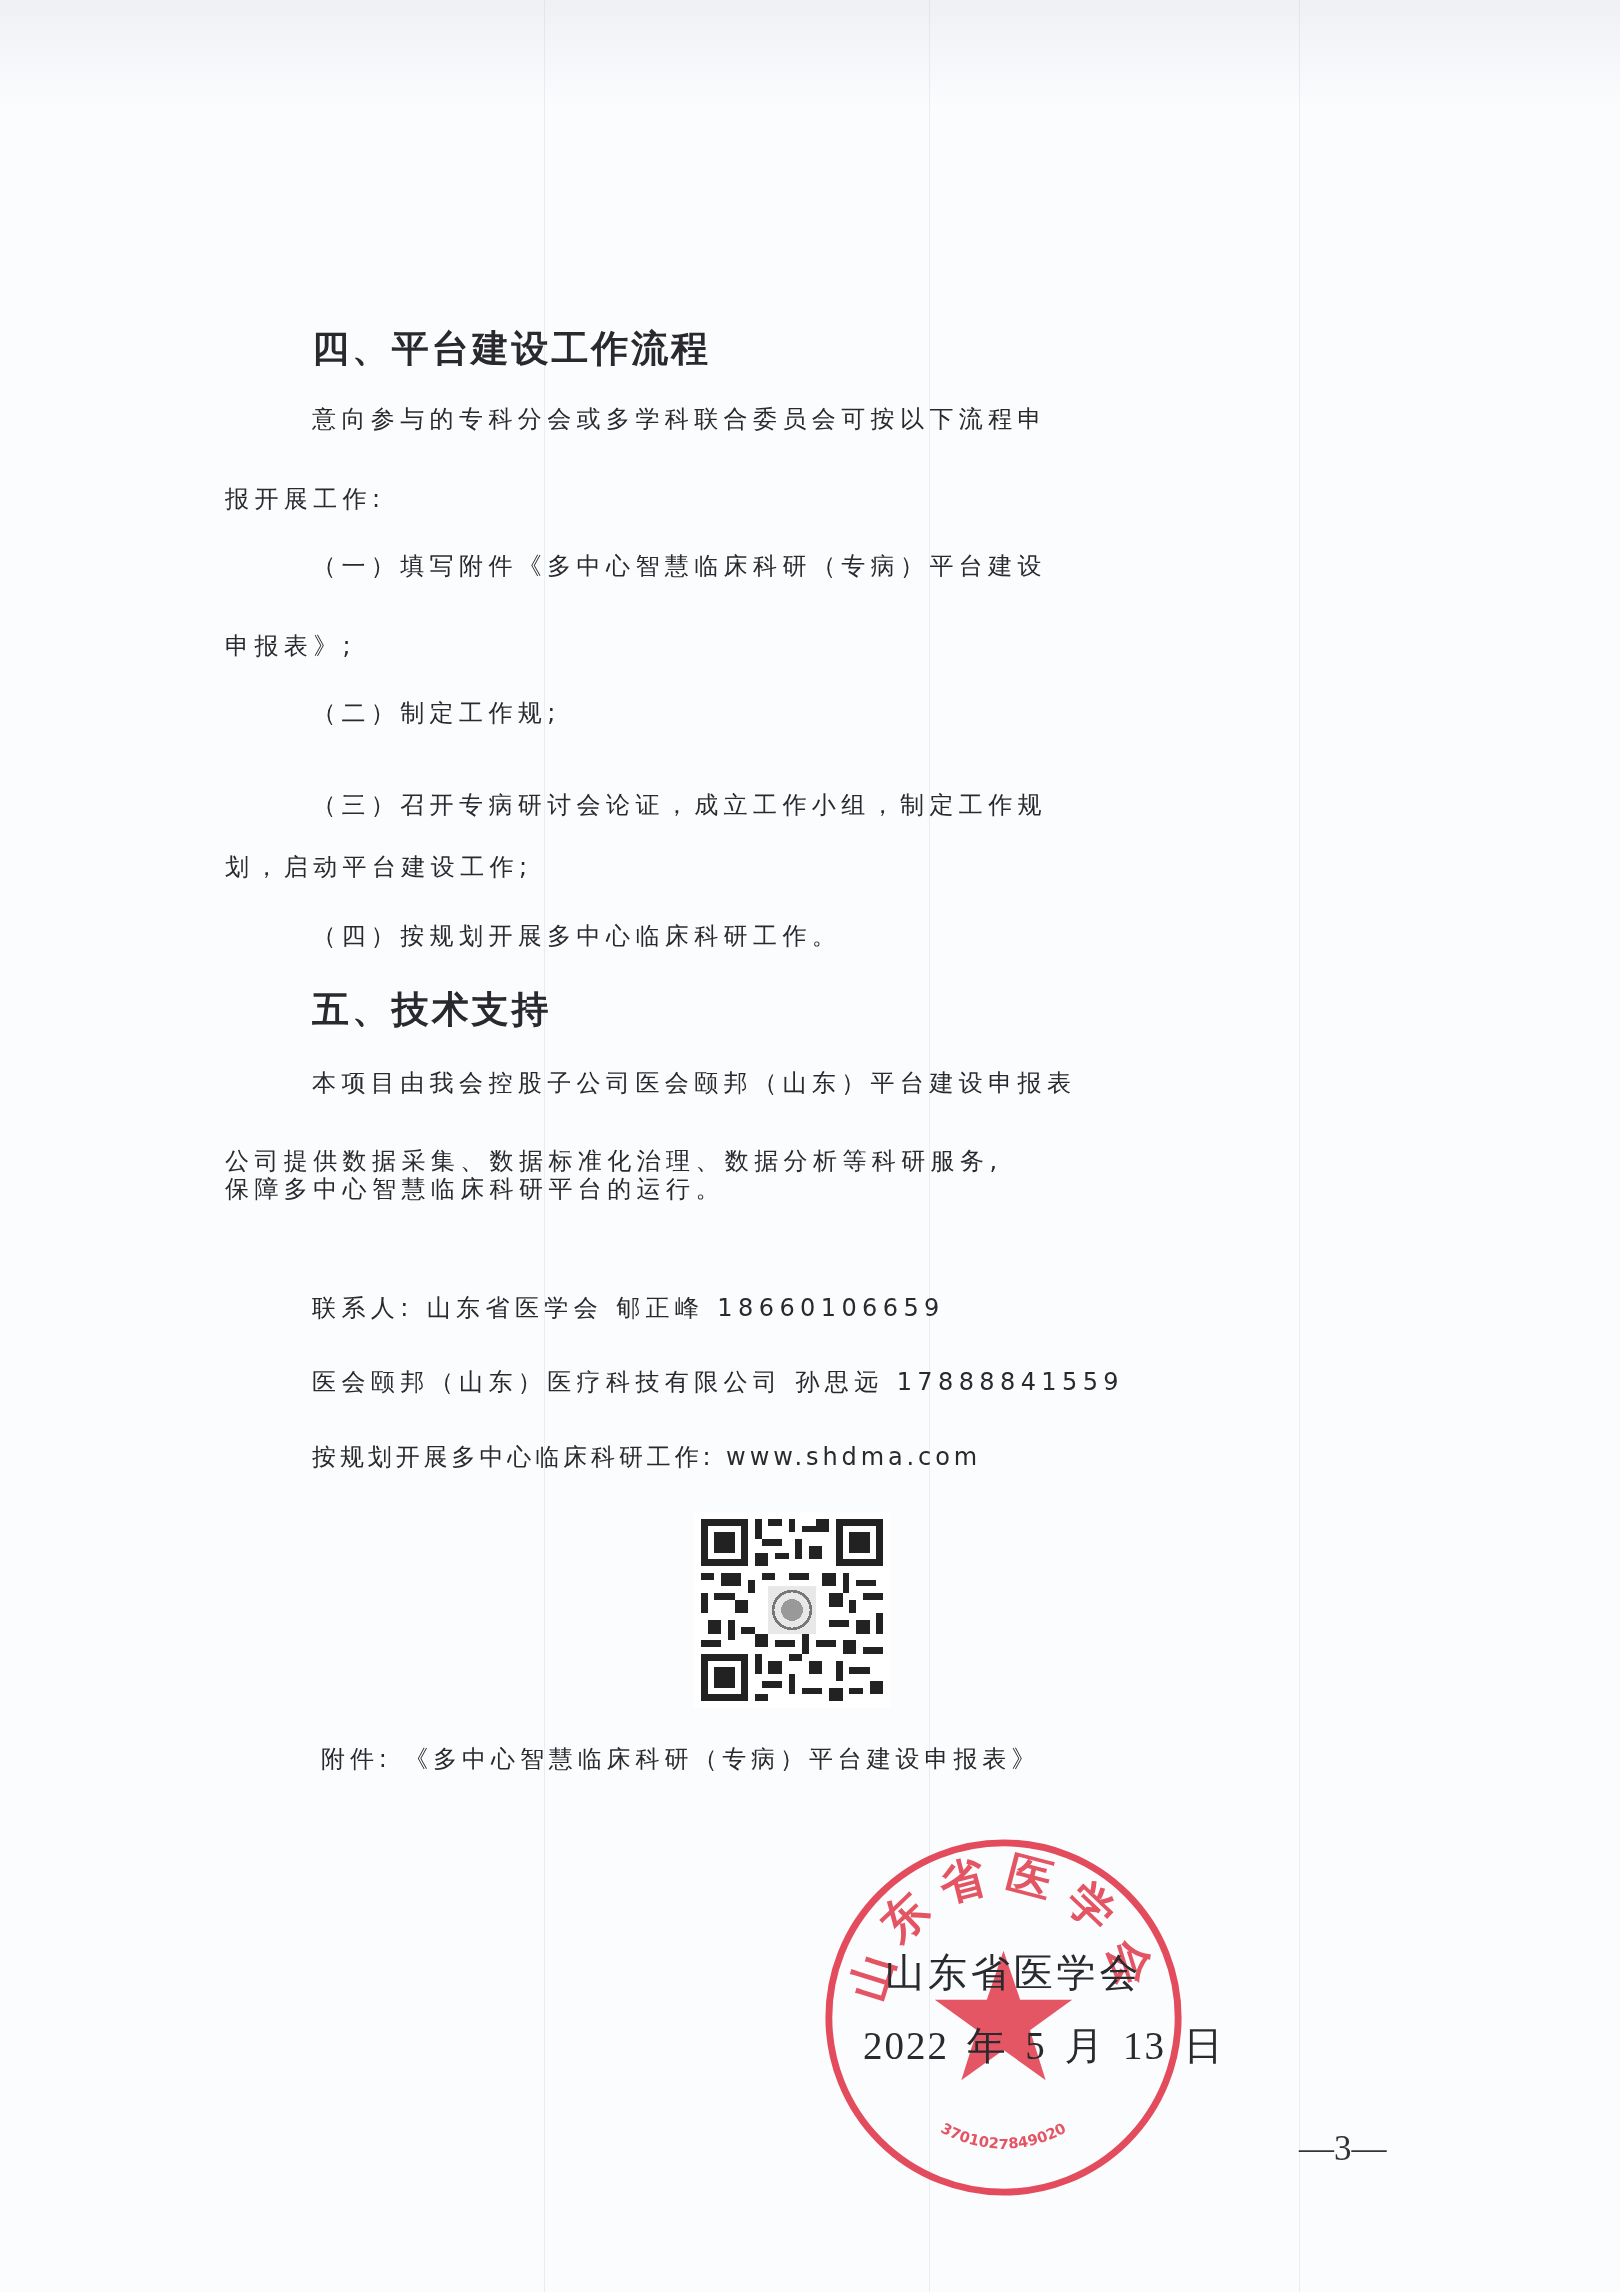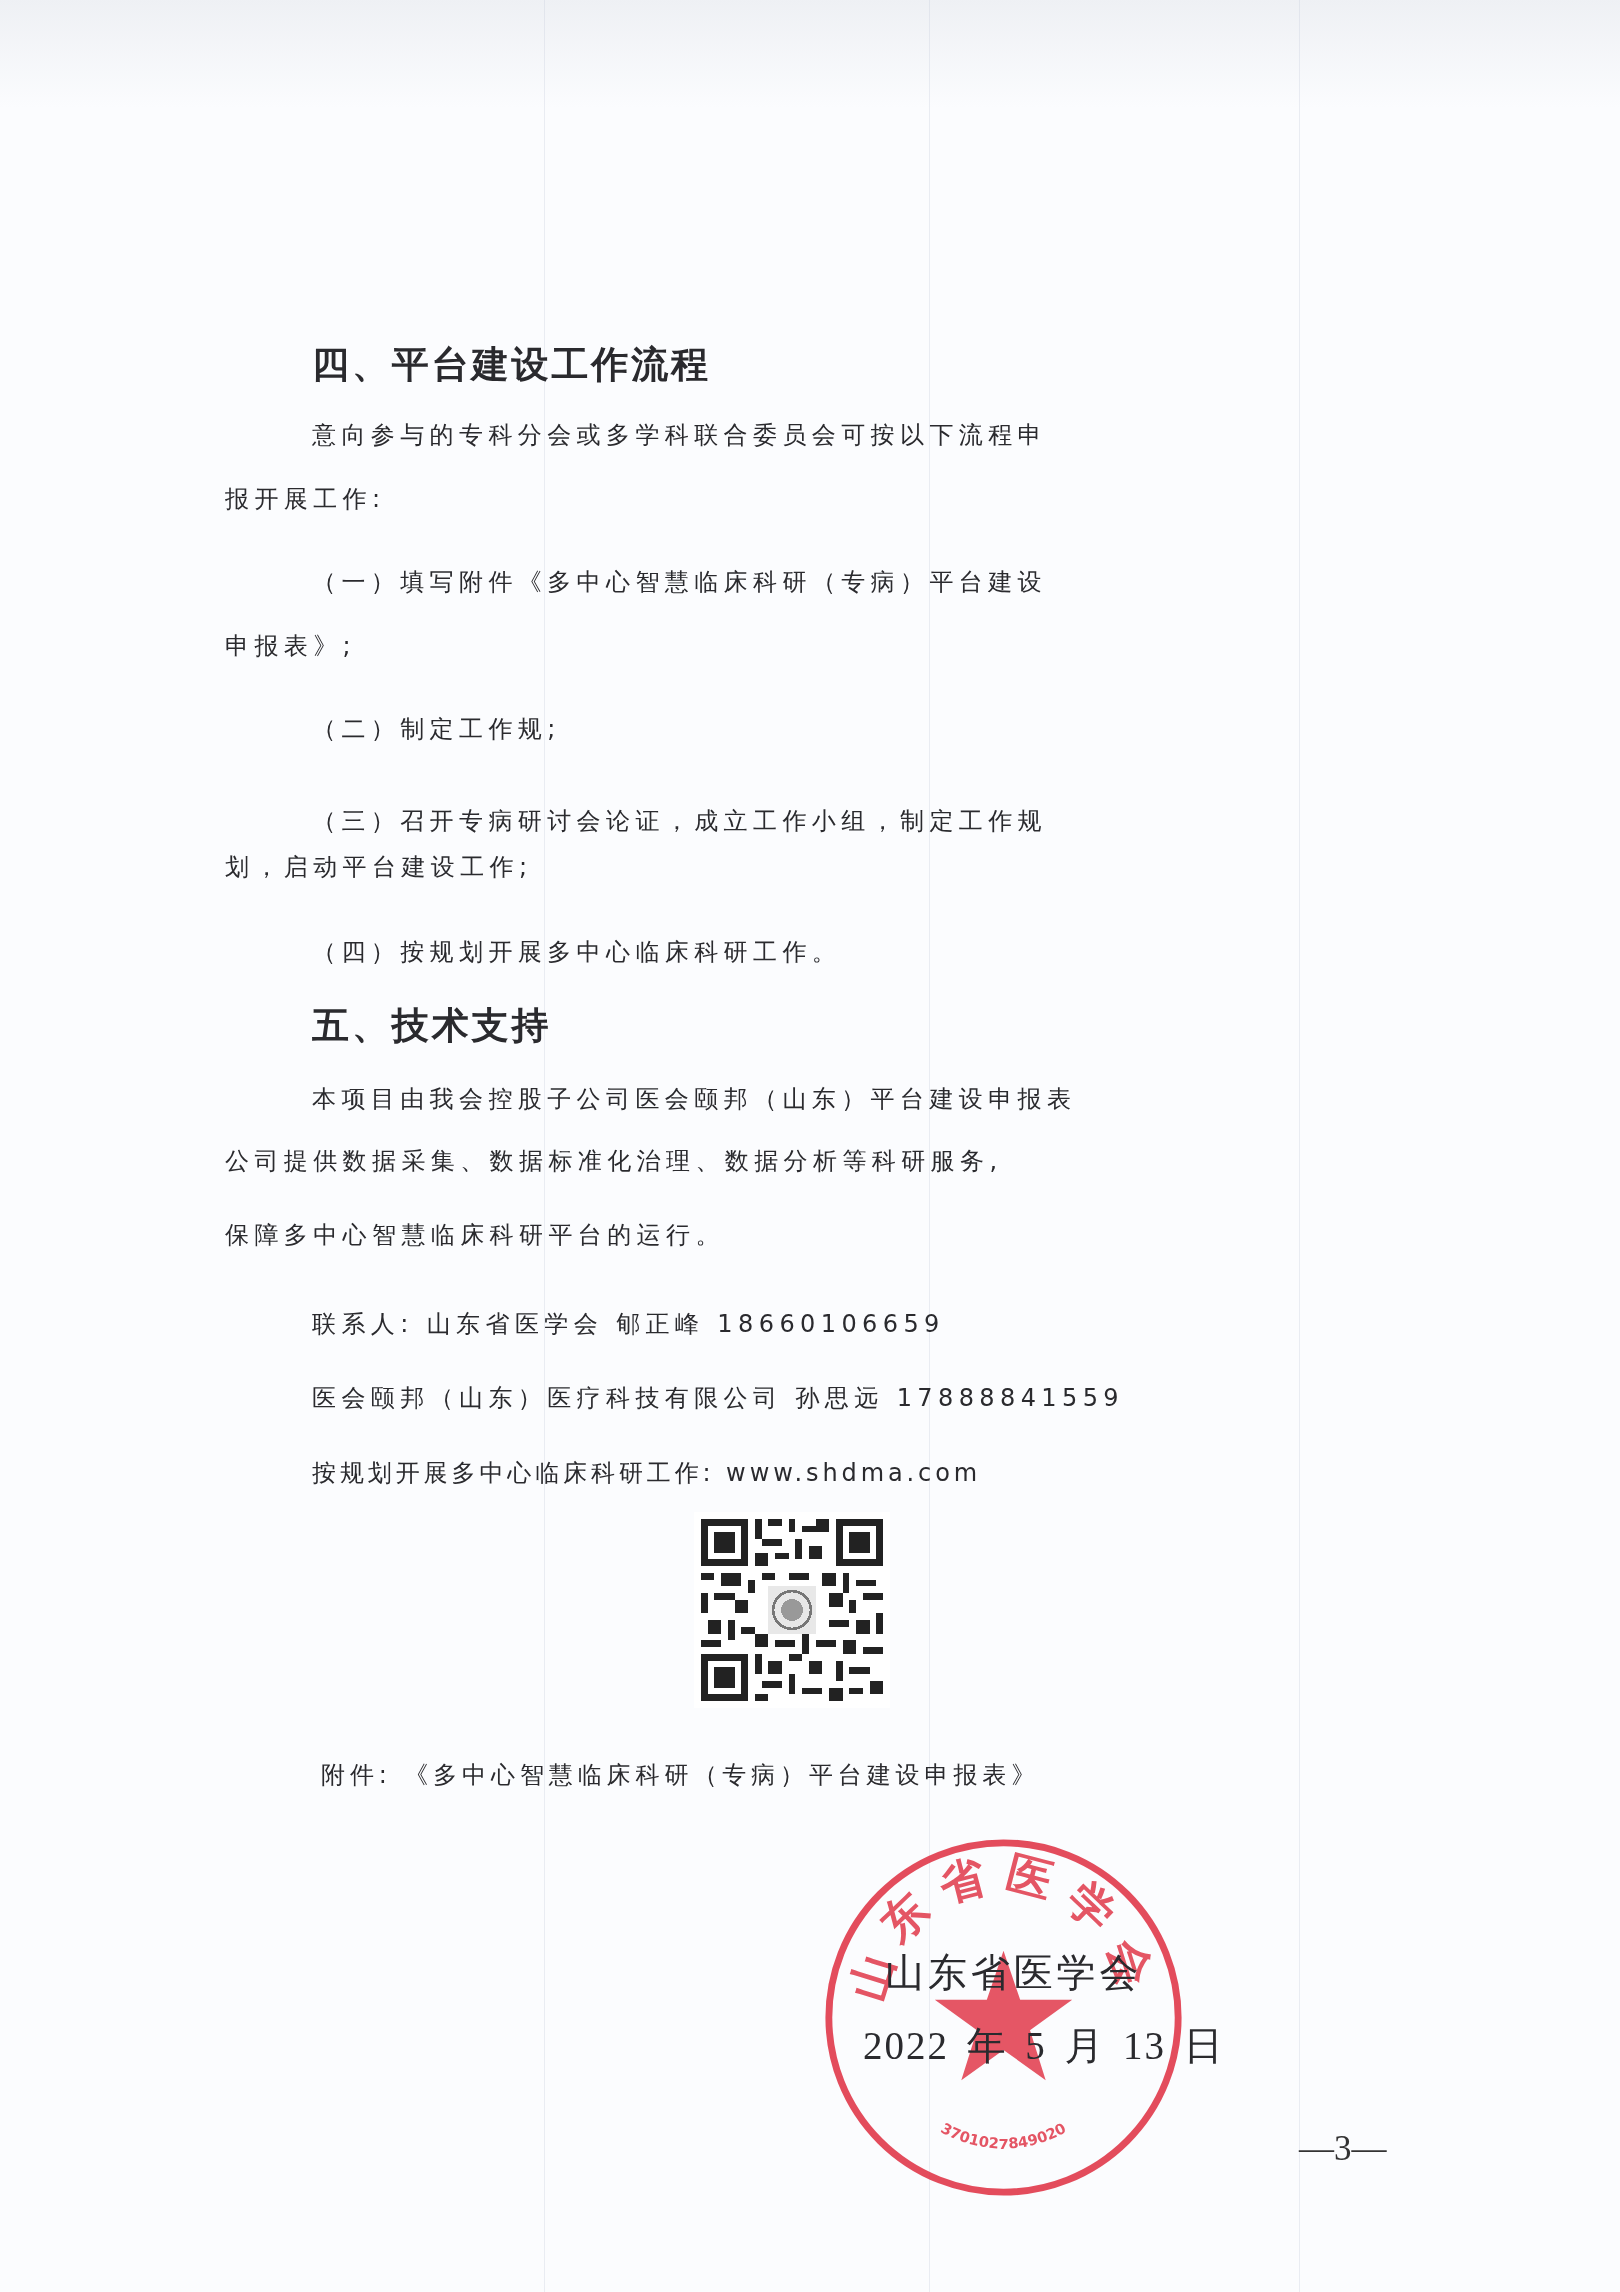--- a/index.html
+++ b/index.html
@@ -11,21 +11,21 @@
   }
   .scan-noise {
     position:absolute; left:0; top:0; width:1620px; height:108px;
     background:linear-gradient(180deg, rgba(200,205,215,0.25), rgba(255,255,255,0));
   }
   .fold { position:absolute; top:0; bottom:0; width:1px; background:rgba(200,205,220,0.35); }
   .line {
     position:absolute; left:225px; width:1186px; height:59px;
     font-size:24px; letter-spacing:5.4px; line-height:59px; white-space:nowrap;
   }
-  .indent { left:312px;margin-top:16px; }
+  .indent { left:312px; }
   .heading { font-weight:bold; letter-spacing:2.9px; font-size:37px; }
   .qr {
     position:absolute; left:694px; top:1512px; width:196px; height:196px;
     background:#fff;
   }
   .qr svg { width:196px; height:196px; display:block; }
   .stamp {
     position:absolute; left:821px; top:1835px; width:365px; height:365px;
   }
   .sign {
@@ -51,21 +51,21 @@
 <div class="line indent" style="top:537px">（一）填写附件《多中心智慧临床科研（专病）平台建设</div>
 <div class="line" style="top:617px">申报表》;</div>
 <div class="line indent" style="top:684px">（二）制定工作规;</div>
 <div class="line indent" style="top:776px">（三）召开专病研讨会论证，成立工作小组，制定工作规</div>
 <div class="line" style="top:838px">划，启动平台建设工作;</div>
 <div class="line indent" style="top:907px">（四）按规划开展多中心临床科研工作。</div>
 
 <div class="line indent heading" style="top:980px">五、技术支持</div>
 <div class="line indent" style="top:1054px">本项目由我会控股子公司医会颐邦（山东）平台建设申报表</div>
 <div class="line" style="top:1132px">公司提供数据采集、数据标准化治理、数据分析等科研服务,</div>
-<div class="line" style="top:1206px">保障多中心智慧临床科研平台的运行。</div>
+<div class="line" style="top:1160px">保障多中心智慧临床科研平台的运行。</div>
 <div class="line indent" style="top:1279px">联系人: 山东省医学会 郇正峰   18660106659</div>
 <div class="line indent" style="top:1353px">医会颐邦（山东）医疗科技有限公司 孙思远 17888841559</div>
 <div class="line indent" style="top:1428px; letter-spacing:3.9px">按规划开展多中心临床科研工作: www.shdma.com</div>
 
 <div class="qr">
   <svg viewBox="0 0 29 29" shape-rendering="crispEdges">
     <rect width="29" height="29" fill="#fff"></rect>
     <g fill="#222">
       <path d="M1 1h7v7h-7z M2 2v5h5v-5z" fill-rule="evenodd"></path>
       <rect x="3" y="3" width="3" height="3"></rect>

